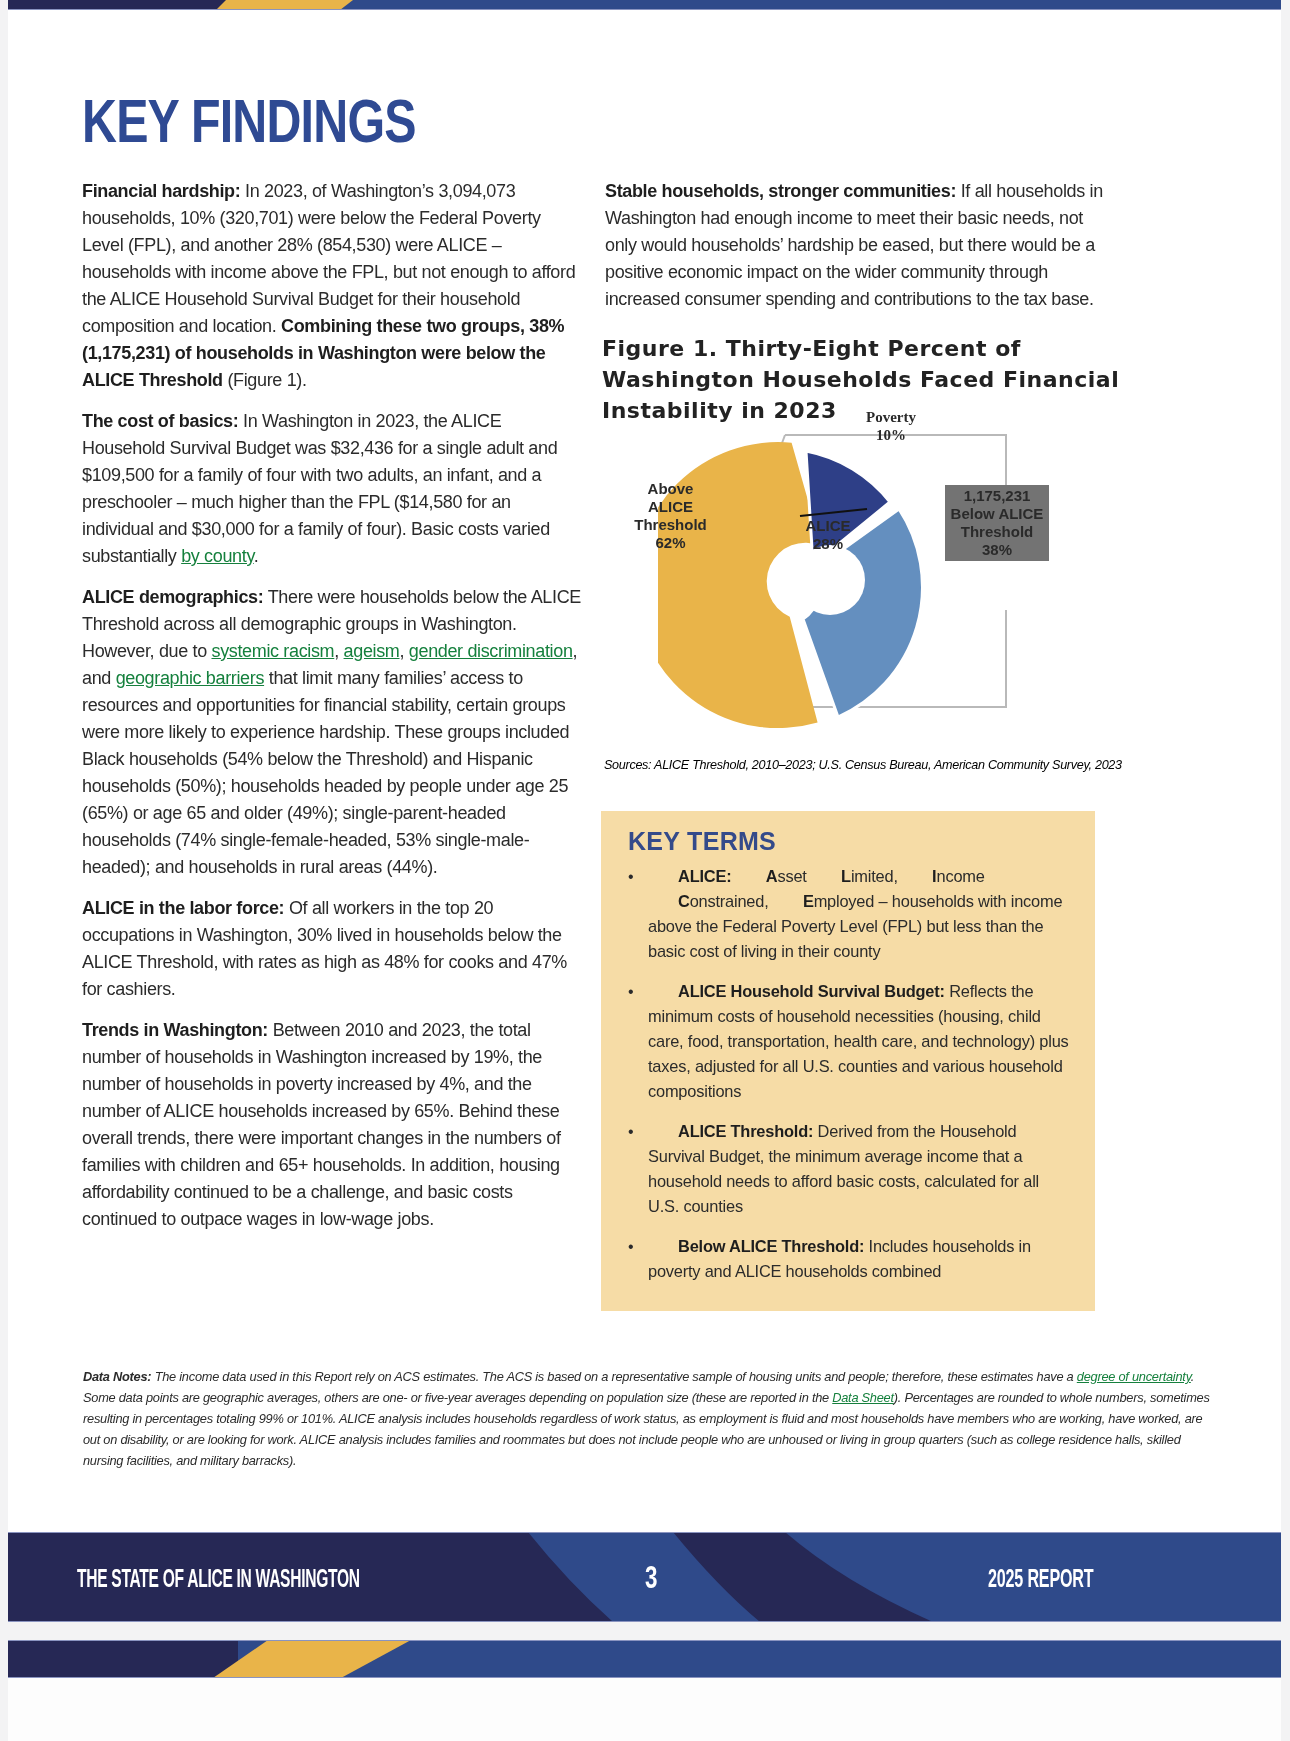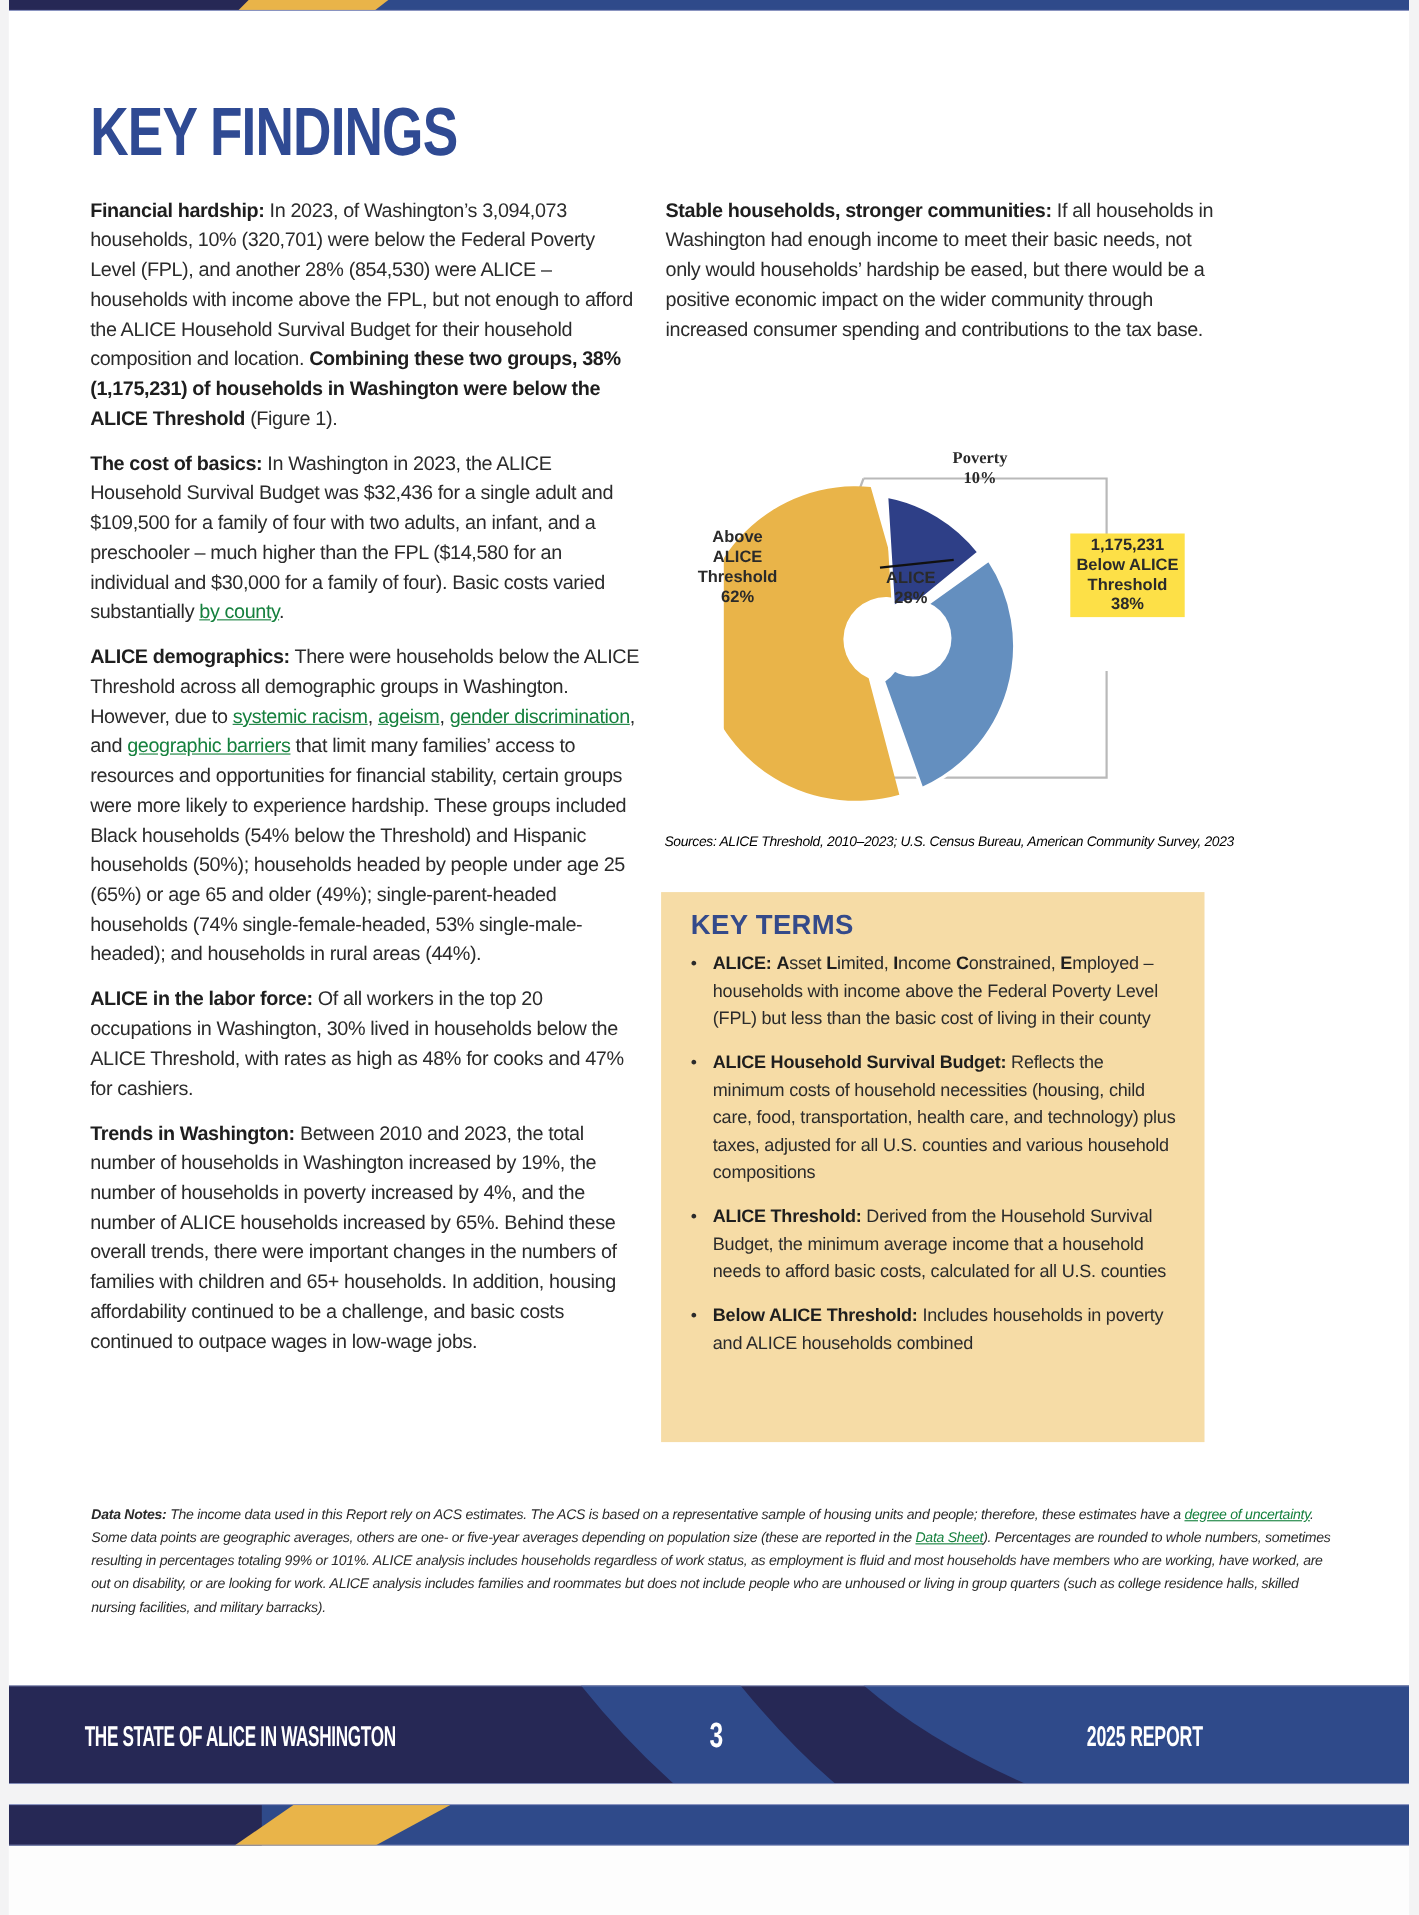--- a/index.html
+++ b/index.html
@@ -54,21 +54,21 @@
   }
   .key-terms h2 {
     margin: 0 0 8px 0; font-size: 25px; font-weight: 700; color: #344a8a; letter-spacing: 0.3px;
   }
   .key-terms ul { margin: 0; padding: 0; list-style: none; }
   .key-terms li {
     position: relative; padding-left: 20px; margin-bottom: 15px;
     font-size: 16.4px; line-height: 25px; color: #2b2b2b; letter-spacing: -0.2px;
   }
   .key-terms li .bullet { position: absolute; left: 0; top: 0; font-size: 16px; }
-  .key-terms li b { font-weight: 700; color: #1e1e1e; }
+  .key-terms li b { font-weight: 700; color: #1e1e1e; margin-left: 30px; }
 
   .data-notes {
     position: absolute; left: 75px; top: 1366px; width: 1135px; margin: 0;
     font-size: 12.8px; line-height: 21px; font-style: italic; color: #2b2b2b; letter-spacing: -0.25px;
   }
   .data-notes b { font-weight: 700; }
 
   .footband { position: absolute; left: 0; top: 1532px; width: 1273px; height: 90px; overflow: hidden; }
   .foot-left, .foot-num, .foot-right {
     position: absolute; top: 1565px; color: #ffffff; font-weight: 700; line-height: 1;
@@ -112,20 +112,21 @@
       <b>Trends in Washington:</b><span> Between 2010 and 2023, the total number of households in Washington increased by 19%, the number of households in poverty increased by 4%, and the number of ALICE households increased by 65%. Behind these overall trends, there were important changes in the numbers of families with children and 65+ households. In addition, housing affordability continued to be a challenge, and basic costs continued to outpace wages in low-wage jobs.</span>
     </p>
   </div>
 
   <div class="col-right">
     <p class="body">
       <b>Stable households, stronger communities:</b><span> If all households in Washington had enough income to meet their basic needs, not only would households’ hardship be eased, but there would be a positive economic impact on the wider community through increased consumer spending and contributions to the tax base.</span>
     </p>
   </div>
 
+  <h3 class="fig-title">Figure 1. Thirty-Eight Percent of Washington Households Faced Financial Instability in 2023</h3>
 
   <div class="chart">
     <svg width="470" height="305" viewBox="0 0 470 305">
 
       <polyline points="127,10 348,10 348,88" fill="none" stroke="#b9b9b9" stroke-width="2"></polyline>
       <polyline points="348,185 348,282 146,282" fill="none" stroke="#b9b9b9" stroke-width="2"></polyline>
       <line x1="127" y1="10" x2="104" y2="72" stroke="#b9b9b9" stroke-width="2"></line>
       <line x1="146" y1="282" x2="118" y2="240" stroke="#b9b9b9" stroke-width="2"></line>
 
       <path d="M 133.6 17.7 A 143 143 0 1 0 159.6 297.5 L 131.7 191.7 A 35 35 0 1 1 163.0 121.1 Z" fill="#e9b449"></path>
@@ -147,21 +148,21 @@
       <div>62%</div>
     </div>
     <div class="chart-label" style="left:193px; top:-17px; width:80px;font-family:Liberation Serif, serif;">
       <div>Poverty</div>
       <div>10%</div>
     </div>
     <div class="chart-label" style="left:130px; top:92px; width:80px;">
       <div>ALICE</div>
       <div>28%</div>
     </div>
-    <div class="chart-label" style="left:315px; top:60px; width:104px; background:#fde047; padding:2px 0;">
+    <div class="chart-label" style="left:287px; top:60px; width:104px; background:#737373; padding:2px 0;">
       <div>1,175,231</div>
       <div>Below ALICE</div>
       <div>Threshold</div>
       <div>38%</div>
     </div>
   </div>
 
   <div class="sources">Sources: ALICE Threshold, 2010–2023; U.S. Census Bureau, American Community Survey, 2023</div>
 
   <div class="key-terms">

